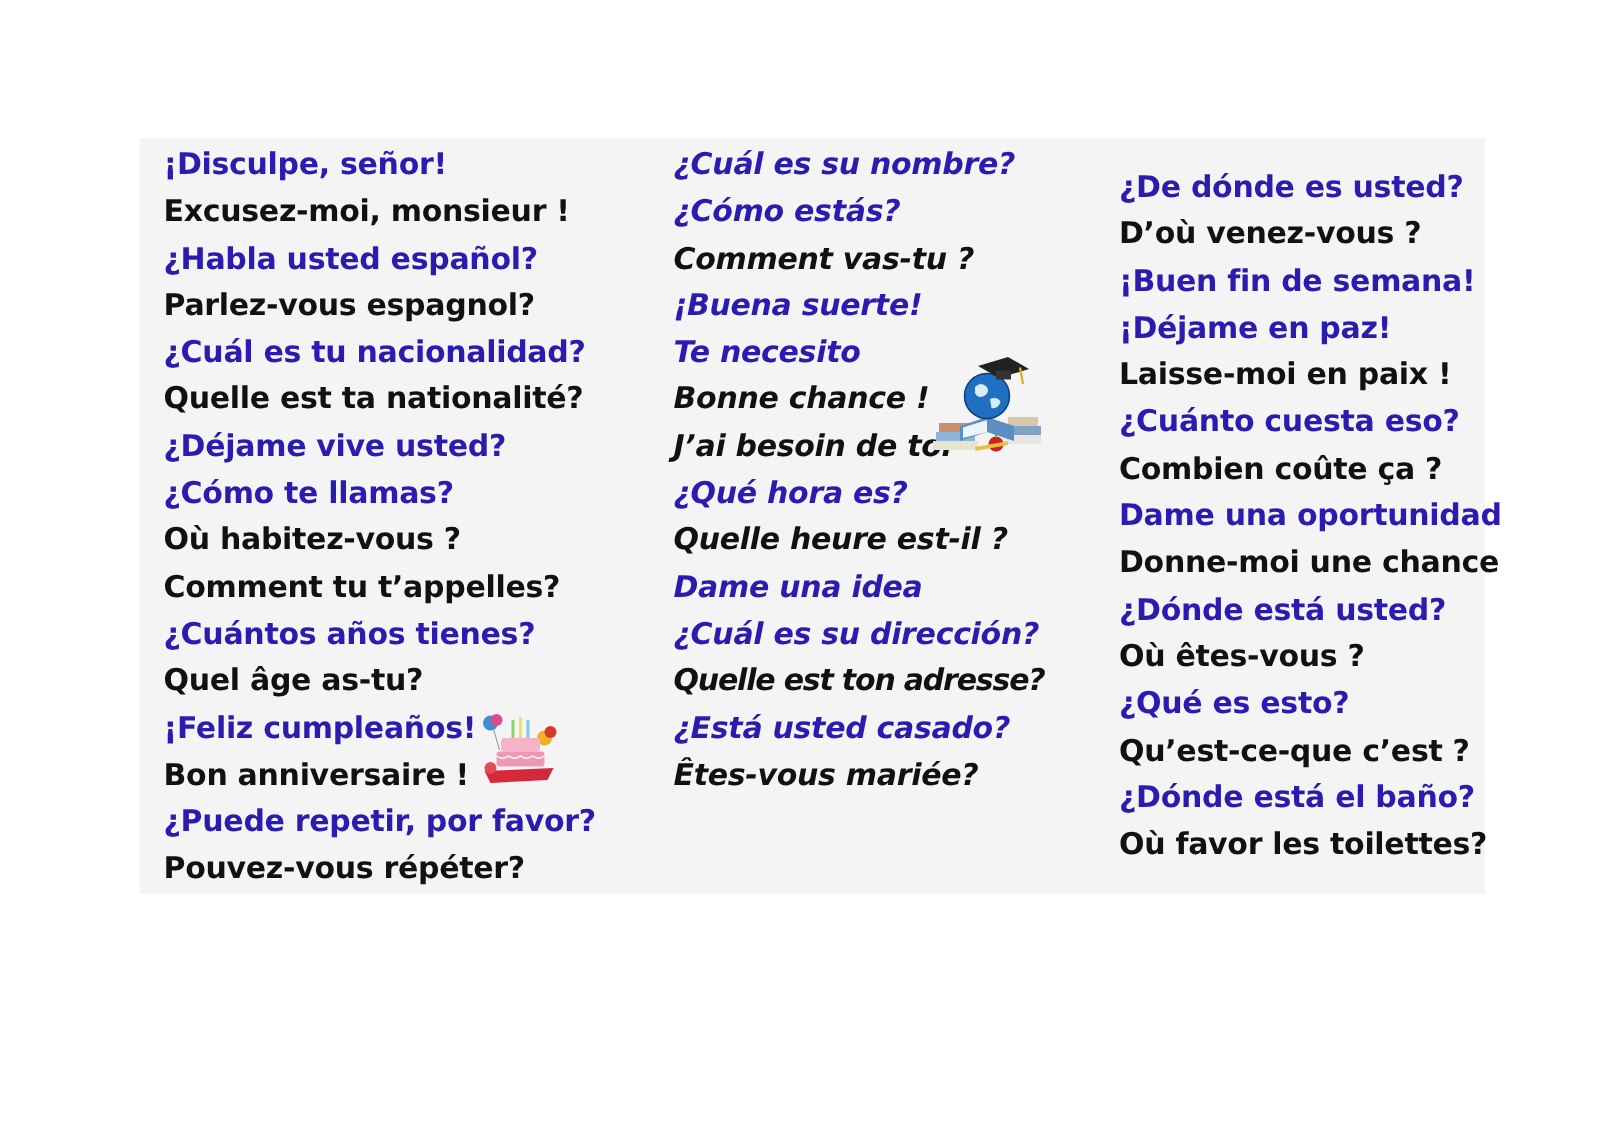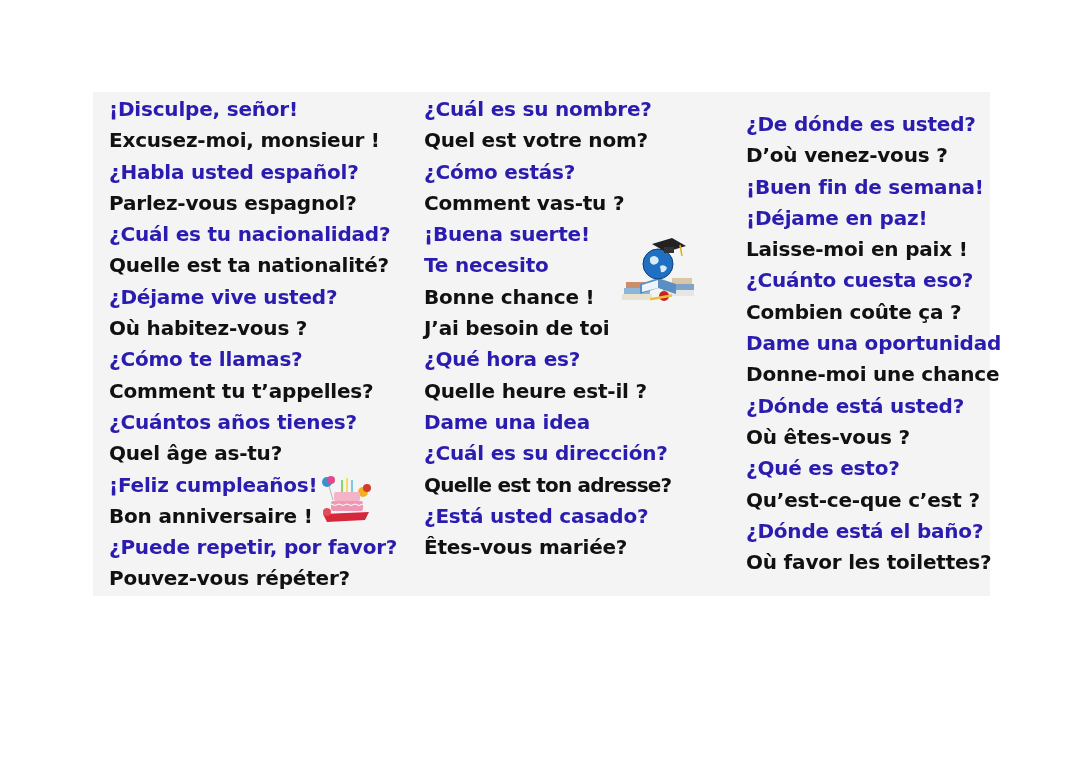--- a/index.html
+++ b/index.html
@@ -6,21 +6,21 @@
   body {
     width: 1080px; height: 764px; background: #ffffff; position: relative; overflow: hidden;
     font-family: "DejaVu Sans", sans-serif;
   }
   .panel {
     position: absolute; left: 93px; top: 92px; width: 897px; height: 504px;
     background: #f4f4f4;
   }
   .col { position: absolute; top: 2px; }
   .col.c0 { left: 16px; }
-  .col.c1 { left: 331px; }
+  .col.c1 { left: 356px; font-style: italic; }
   .col.c2 { left: 653px; margin-top: 15px; }
   .line {
     height: 31.3px; line-height: 31.3px; font-size: 20px; font-weight: bold;
     white-space: nowrap; letter-spacing: -0.2px;
   }
   .es { color: var(--es-color); }
   .fr { color: var(--fr-color); }
   .pic { position: absolute; }
   .grad { left: 527px; top: 144px; width: 76px; height: 72px; }
   .cake { left: 226px; top: 382px; width: 54px; height: 52px; }
@@ -30,34 +30,33 @@
 
 <div class="panel" style="--es-color: #2b1cb0; --fr-color: #111111; background: rgb(244, 244, 244);">
   <div class="col c0">
     <div class="line es">¡Disculpe, señor!</div>
     <div class="line fr">Excusez-moi, monsieur !</div>
     <div class="line es">¿Habla usted español?</div>
     <div class="line fr">Parlez-vous espagnol?</div>
     <div class="line es">¿Cuál es tu nacionalidad?</div>
     <div class="line fr">Quelle est ta nationalité?</div>
     <div class="line es">¿Déjame vive usted?</div>
+    <div class="line es">¿Cómo te llamas?</div>
     <div class="line fr">Où habitez-vous ?</div>
-    <div class="line es">¿Cómo te llamas?</div>
     <div class="line fr">Comment tu t’appelles?</div>
     <div class="line es">¿Cuántos años tienes?</div>
     <div class="line fr">Quel âge as-tu?</div>
     <div class="line es">¡Feliz cumpleaños!</div>
     <div class="line fr">Bon anniversaire !</div>
     <div class="line es">¿Puede repetir, por favor?</div>
     <div class="line fr">Pouvez-vous répéter?</div>
   </div>
 
   <div class="col c1">
     <div class="line es">¿Cuál es su nombre?</div>
-    <div class="line fr">Quel est votre nom?</div>
     <div class="line es">¿Cómo estás?</div>
     <div class="line fr">Comment vas-tu ?</div>
     <div class="line es">¡Buena suerte!</div>
     <div class="line es">Te necesito</div>
     <div class="line fr">Bonne chance !</div>
     <div class="line fr">J’ai besoin de toi</div>
     <div class="line es">¿Qué hora es?</div>
     <div class="line fr">Quelle heure est-il ?</div>
     <div class="line es">Dame una idea</div>
     <div class="line es">¿Cuál es su dirección?</div>

